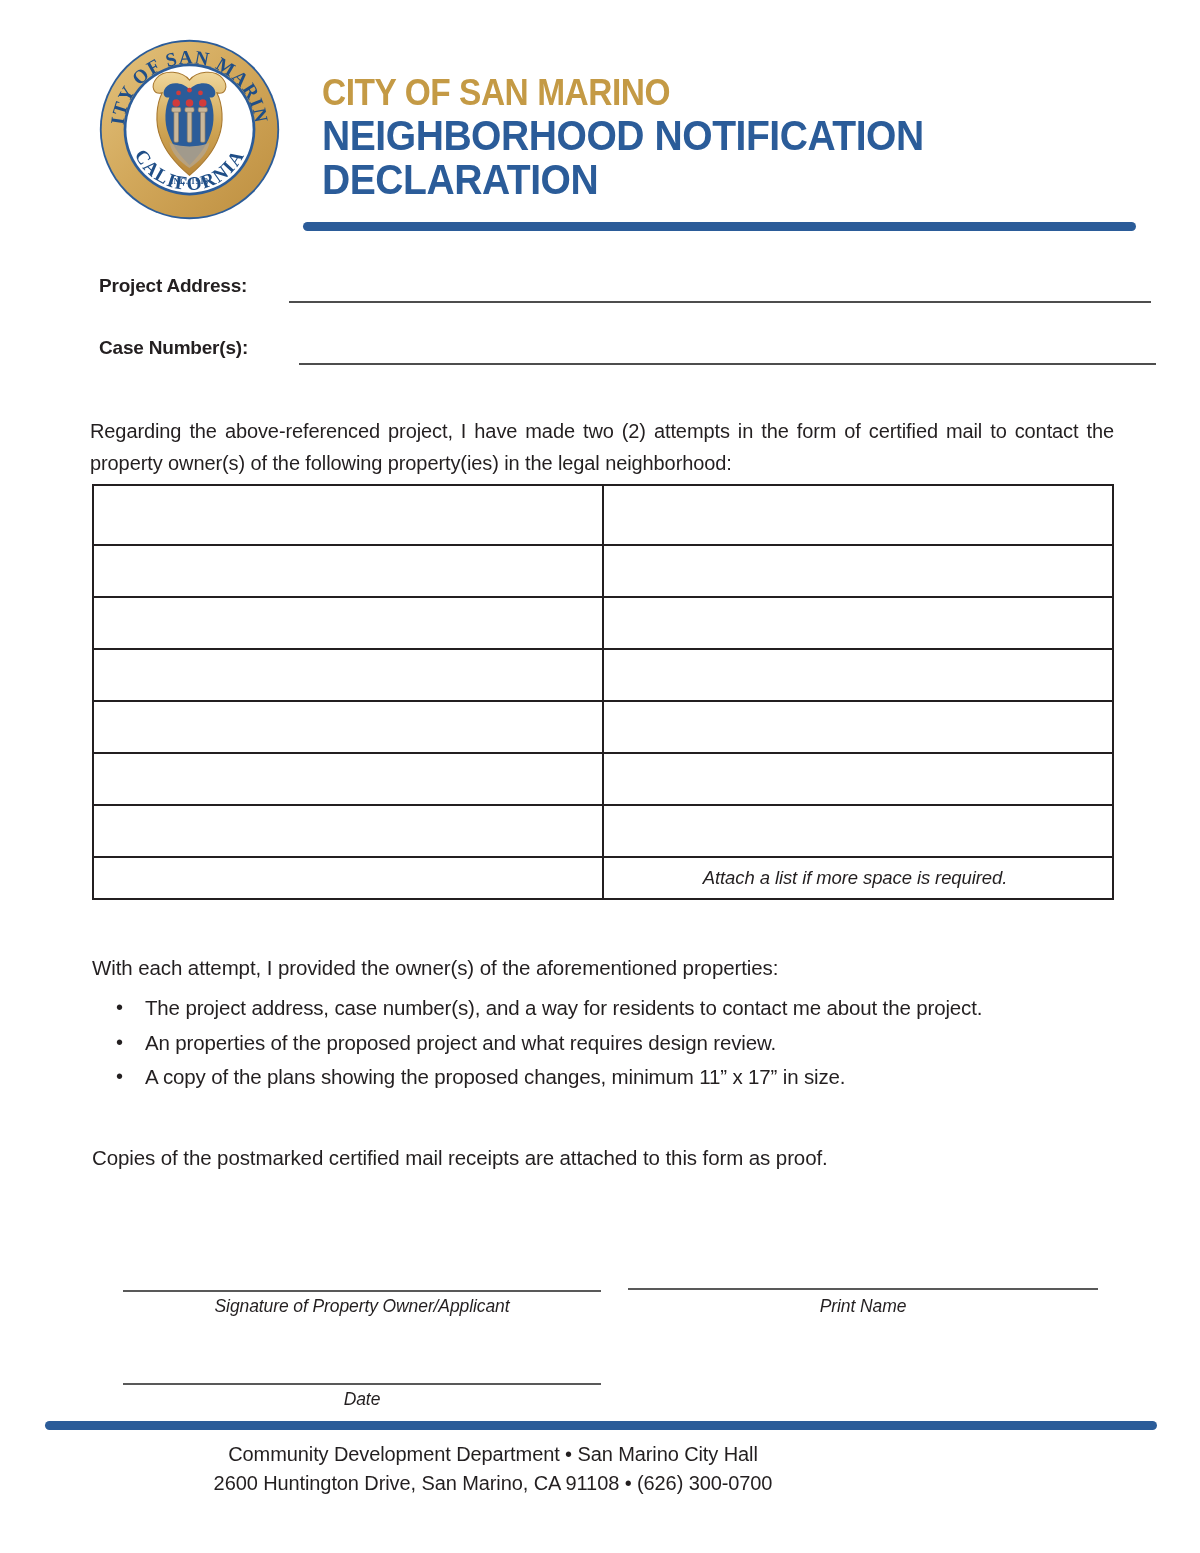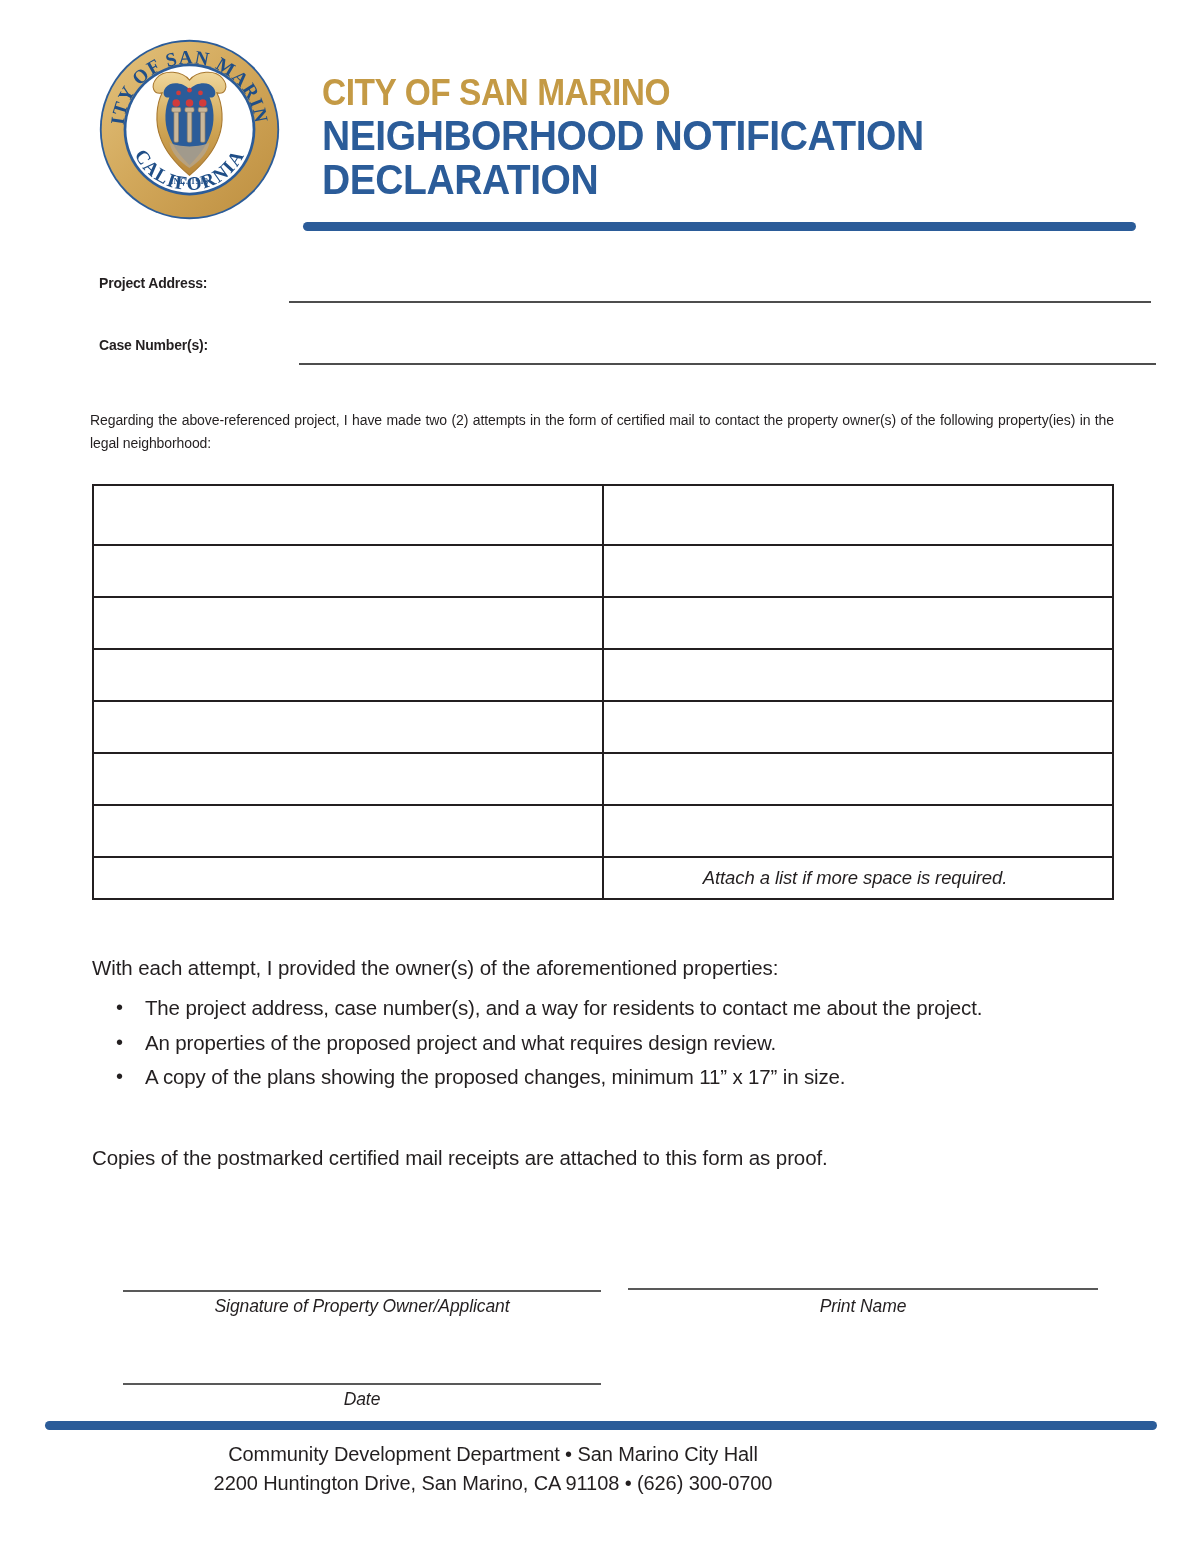--- a/index.html
+++ b/index.html
@@ -68,42 +68,42 @@
 
   
   .field-row {
     position: absolute;
     left: 99px;
     height: 30px;
   }
   .field-label {
     position: absolute;
     left: 0; top: 0;
-    font-size: 14px;
+    font-size: 19px;
     font-weight: bold;
     letter-spacing: -0.2px;
     white-space: nowrap;
   }
   .field-line {
     position: absolute;
     height: 0;
     border-bottom: 2px solid #4d4d4d;
   }
 
   #field-address { top: 275px; }
   #field-address-line { left: 190px; top: 26px; width: 862px; }
   #field-case { top: 337px; }
   #field-case-line { left: 200px; top: 26px; width: 857px; }
 
   
   #intro {
     position: absolute;
     left: 90px; top: 395px;
     width: 1024px;
-    font-size: 14px;
+    font-size: 20px;
     line-height: 1.62;
     text-align: justify;
     text-justify: inter-word;
     letter-spacing: -0.1px;
   }
 
   
   #prop-table {
     position: absolute;
     left: 92px; top: 484px;
@@ -364,16 +364,16 @@
 
   <span class="sig-line" id="sig-line-2"></span>
   <span class="sig-caption" id="sig-cap-2">Print Name</span>
 
   <span class="sig-line" id="sig-line-3"></span>
   <span class="sig-caption" id="sig-cap-3">Date</span>
 
   <div id="footer-rule"></div>
   <div id="footer-text">
     <div>Community Development Department • San Marino City Hall</div>
-    <div>2200 Huntington Drive, San Marino, CA 91108 • (626) 300-0700</div>
+    <div>2600 Huntington Drive, San Marino, CA 91108 • (626) 300-0700</div>
   </div>
 
 </div>
 
 </body></html>

